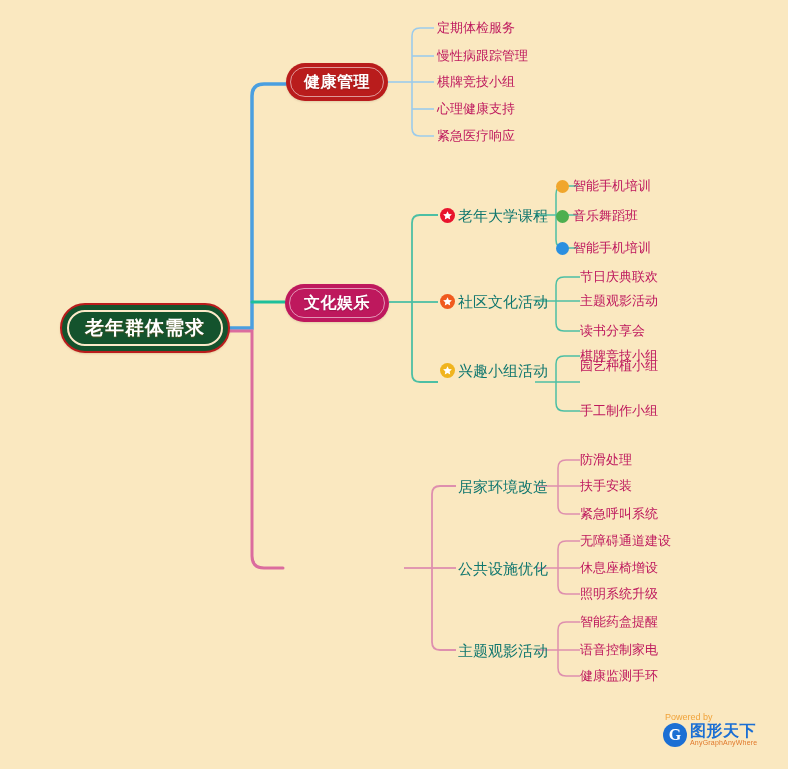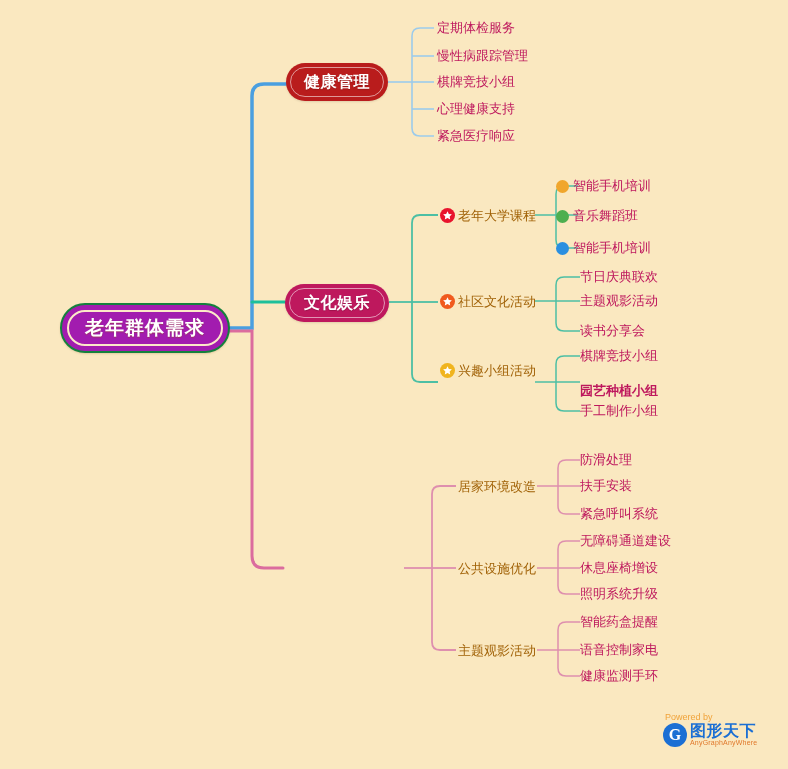--- a/index.html
+++ b/index.html
@@ -33,22 +33,22 @@
     position: absolute;
     box-sizing: border-box;
     white-space: nowrap;
   }
   .root-node {
     left: 60px;
     top: 303px;
     width: 170px;
     height: 50px;
     border-radius: 25px;
-    background: #a21caf;
-    border: 2px solid #15803d;
+    background: #14532d;
+    border: 2px solid #b91c1c;
     box-shadow: 0 1px 2px rgba(120,70,10,.18);
     display: flex;
     align-items: center;
     justify-content: center;
   }
   .root-inner {
     position: absolute;
     left: 5px; top: 5px; right: 5px; bottom: 5px;
     border: 2px solid #FCE9C8;
     border-radius: 20px;
@@ -87,22 +87,22 @@
   #branch-1 { left: 285px; top: 284px; width: 104px; background: #be185d; }
   #branch-2 { left: 283px; top: 549px; width: 121px; background: #D9699E; }
 
   
   .sub-node {
     position: absolute;
     display: flex;
     align-items: center;
     height: 20px;
     white-space: nowrap;
-    color: #a16207;
-    font-size: 13px;
+    color: #0f766e;
+    font-size: 15px;
   }
   .sub-label { line-height: 1; }
   .star-badge {
     width: 15px;
     height: 15px;
     border-radius: 50%;
     margin-right: 3px;
     display: inline-flex;
     align-items: center;
     justify-content: center;
@@ -321,21 +321,21 @@
     <span class="star-badge" style="background:#F0B41E;">
       <svg width="11" height="11" viewBox="0 0 24 24">
           <path fill="#ffffff" d="M12 2.5l2.9 6.1 6.6.9-4.8 4.6 1.2 6.6L12 17.6 6.1 20.7l1.2-6.6L2.5 9.5l6.6-.9z"></path>
         </svg>
     </span>
     <span class="sub-label">兴趣小组活动</span>
   </div>
   <div class="leaf" style="left:580px; top:347px;">
     <span class="leaf-label">棋牌竞技小组</span>
   </div>
-  <div class="leaf" style="left:580px; top:382px;font-weight:bold;">
+  <div class="leaf" style="left:580px; top:357px;">
     <span class="leaf-label">园艺种植小组</span>
   </div>
   <div class="leaf" style="left:580px; top:402px;">
     <span class="leaf-label">手工制作小组</span>
   </div>
 
   <div class="sub-node" style="left:458px; top:476px;">
     <span class="sub-label">居家环境改造</span>
   </div>
   <div class="leaf" style="left:580px; top:451px;">

